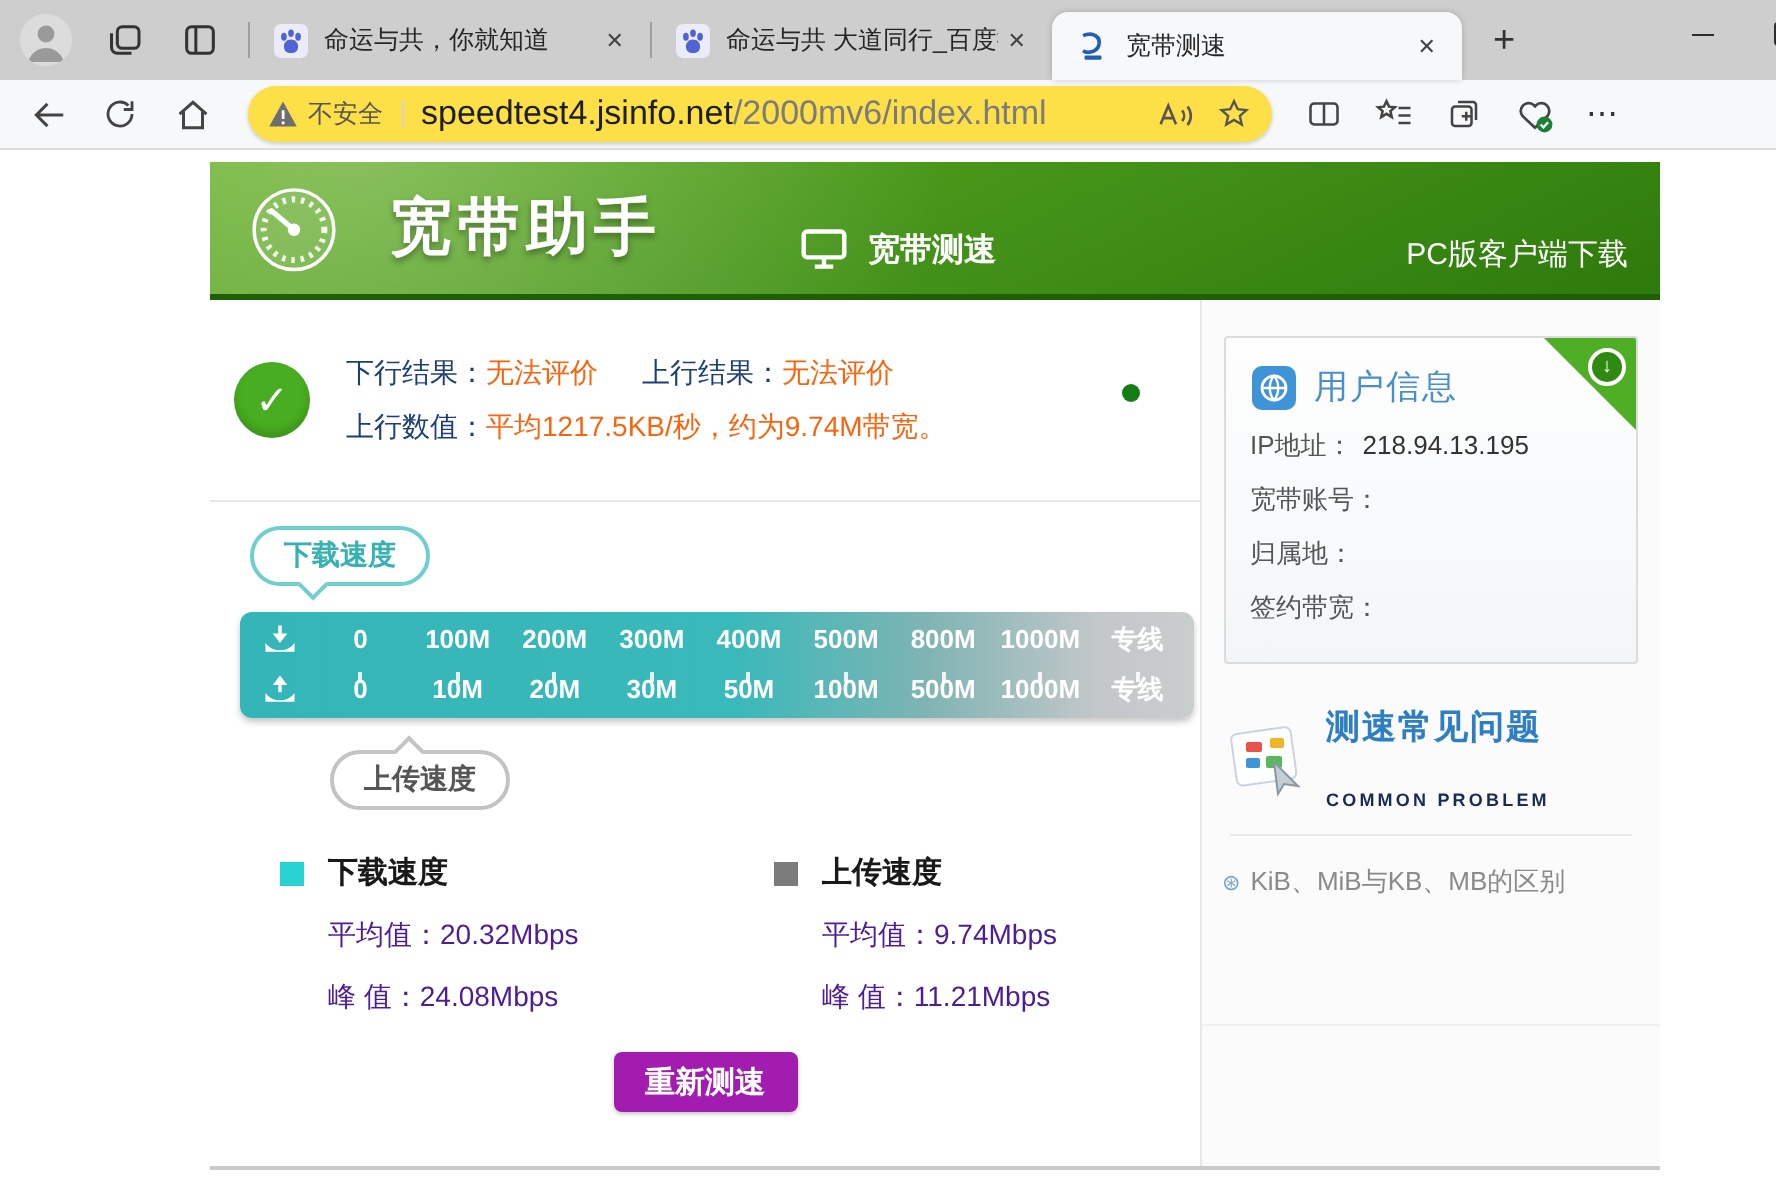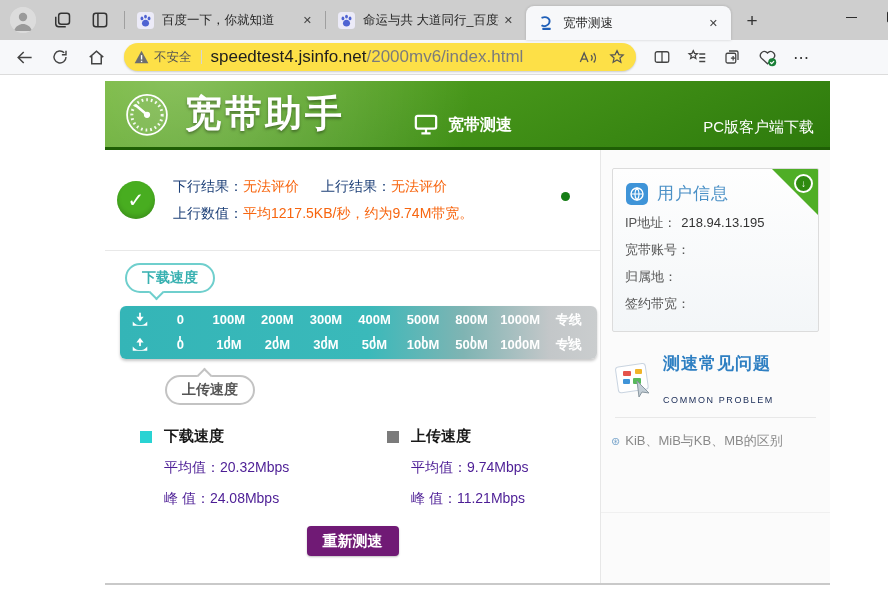--- a/index.html
+++ b/index.html
@@ -43,21 +43,21 @@
 
   
   .viewport{position:relative;height:517px;background:#fff;overflow:hidden;}
   .site{position:absolute;left:105px;top:6px;width:725px;border-bottom:2px solid #c9c9c9;background:#fff;}
 
   
   .hd{height:69px;display:flex;align-items:center;padding:0 16px;box-sizing:border-box;
     background:radial-gradient(circle at 10% -20%, rgba(255,255,255,.28), transparent 45%),
                linear-gradient(155deg,#61ad20 0%,#47961a 45%,#2d7a0c 100%);
     border-bottom:3px solid #1f5f05;}
-  .brand{font-size:37px;font-weight:bold;color:#fff;letter-spacing:3px;margin-left:12px;
+  .brand{font-size:31px;font-weight:bold;color:#fff;letter-spacing:3px;margin-left:22px;
     text-shadow:0 2px 3px rgba(0,0,0,.35);}
   .hd-nav{display:flex;align-items:center;gap:9px;margin-left:68px;align-self:flex-end;margin-bottom:10px;cursor:pointer;}
   .hd-nav span{font-size:16px;font-weight:bold;color:#fff;}
   .hd-dl{margin-left:auto;align-self:flex-end;margin-bottom:10px;font-size:15px;color:#fff;cursor:pointer;}
 
   
   .pbody{display:flex;}
   .main{width:495px;background:#fff;}
   .sidebar{width:230px;min-height:433px;background:#fbfbfb;border-left:1px solid #e7e7e7;box-sizing:border-box;}
 
@@ -92,38 +92,38 @@
   
   .stats{display:flex;margin-top:22px;}
   .stat-col{width:212px;margin-left:35px;}
   .stat-title{display:flex;align-items:center;gap:12px;font-size:15px;font-weight:bold;color:#191919;}
   .swatch{width:12px;height:12px;flex:0 0 auto;}
   .swatch.dl{background:#29d3d3;}
   .swatch.ul{background:#7b7b7b;}
   .stat-line{margin:13px 0 0 24px;font-size:14px;color:#4c1d95;}
 
   
-  .retest{display:block;margin:18px auto 0;width:92px;height:30px;background:#701a75;border:none;border-radius:4px;
+  .retest{display:block;margin:18px auto 0;width:92px;height:30px;background:#a21caf;border:none;border-radius:4px;
     color:#fff;font-size:15px;font-weight:bold;font-family:inherit;cursor:pointer;box-shadow:0 1px 2px rgba(0,0,0,.25);}
 
   
   .panel{position:relative;margin:18px 11px 0;height:162px;border:1px solid #dcdcdc;border-radius:2px;
     background:linear-gradient(#fefefe,#f3f6f8);overflow:hidden;}
   .fold{position:absolute;top:0;right:0;width:0;height:0;border-left:46px solid transparent;border-top:46px solid #4fae26;}
   .fold-badge{position:absolute;top:5px;right:5px;width:15px;height:15px;border-radius:50%;background:#2f8a10;
     border:2px solid #fff;color:#fff;font-size:10px;line-height:15px;text-align:center;cursor:pointer;}
   .panel-title{display:flex;align-items:center;gap:9px;margin:13px 0 0 13px;}
   .panel-title span{font-size:17px;color:#4a90c6;letter-spacing:1px;}
   .field{margin:9px 0 0 12px;font-size:13px;}
   .field .flbl{color:#555;}
   .field .fval{color:#333;margin-left:5px;}
   .faq{margin-top:20px;padding:0 10px;}
   .faq-head{display:flex;align-items:center;gap:8px;}
   .faq-txt .faq-title{font-size:17px;font-weight:bold;color:#2e7fc2;letter-spacing:1px;}
-  .faq-txt .faq-sub{font-size:9px;font-weight:normal;color:#182a55;letter-spacing:1.6px;margin-top:20px;}
+  .faq-txt .faq-sub{font-size:9px;font-weight:bold;color:#182a55;letter-spacing:1.6px;margin-top:20px;}
   .faq-div{margin:12px 4px 0;border-top:1px solid #e8e8e8;}
   .faq-item{margin:14px 0 0 0;font-size:13px;color:#8a8a8a;cursor:pointer;}
   .faq-item .blt{color:#7aa6cc;margin-right:5px;font-size:11px;}
   .side-div{margin-top:62px;border-top:1px solid #f0f0f0;}
 </style>
 </head>
 <body>
 
 <div class="screen">
 
@@ -153,21 +153,21 @@
     <div class="tabs">
       <div class="tab-divider"></div>
       <div class="tab">
         <svg class="fav" viewBox="0 0 24 24">
           <rect width="24" height="24" rx="5" fill="#ecebf8"></rect>
           <ellipse cx="7" cy="9" rx="2" ry="2.8" fill="#4f63d2"></ellipse>
           <ellipse cx="12" cy="6.5" rx="2" ry="2.6" fill="#4f63d2"></ellipse>
           <ellipse cx="17" cy="9" rx="2" ry="2.8" fill="#4f63d2"></ellipse>
           <path d="M7 16c0-3 2.2-5 5-5s5 2 5 5-2.2 4.5-5 4.5S7 19 7 16z" fill="#4f63d2"></path>
         </svg>
-        <span class="tab-title">百度一下，你就知道</span>
+        <span class="tab-title">命运与共，你就知道</span>
         <span class="tab-close">✕</span>
       </div>
       <div class="tab-divider"></div>
       <div class="tab">
         <svg class="fav" viewBox="0 0 24 24">
           <rect width="24" height="24" rx="5" fill="#ecebf8"></rect>
           <ellipse cx="7" cy="9" rx="2" ry="2.8" fill="#4f63d2"></ellipse>
           <ellipse cx="12" cy="6.5" rx="2" ry="2.6" fill="#4f63d2"></ellipse>
           <ellipse cx="17" cy="9" rx="2" ry="2.8" fill="#4f63d2"></ellipse>
           <path d="M7 16c0-3 2.2-5 5-5s5 2 5 5-2.2 4.5-5 4.5S7 19 7 16z" fill="#4f63d2"></path>

